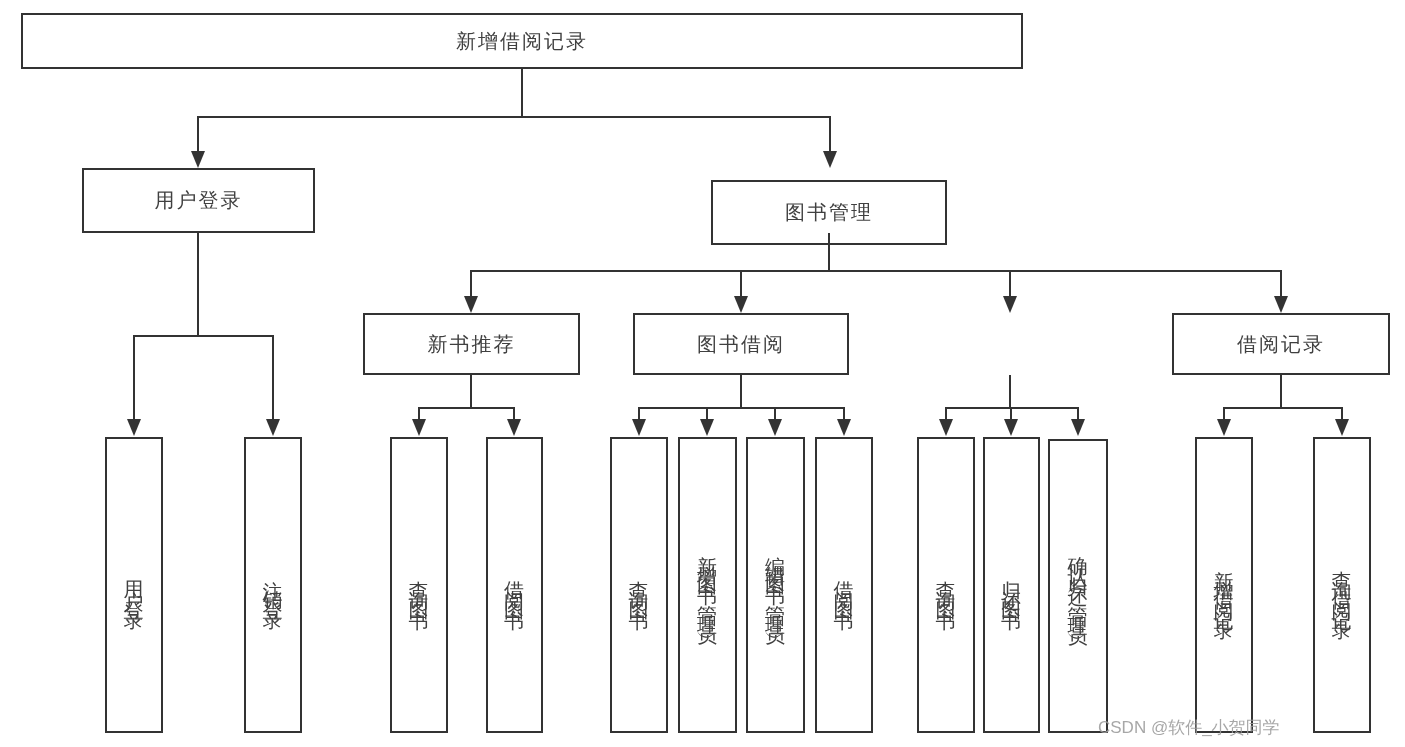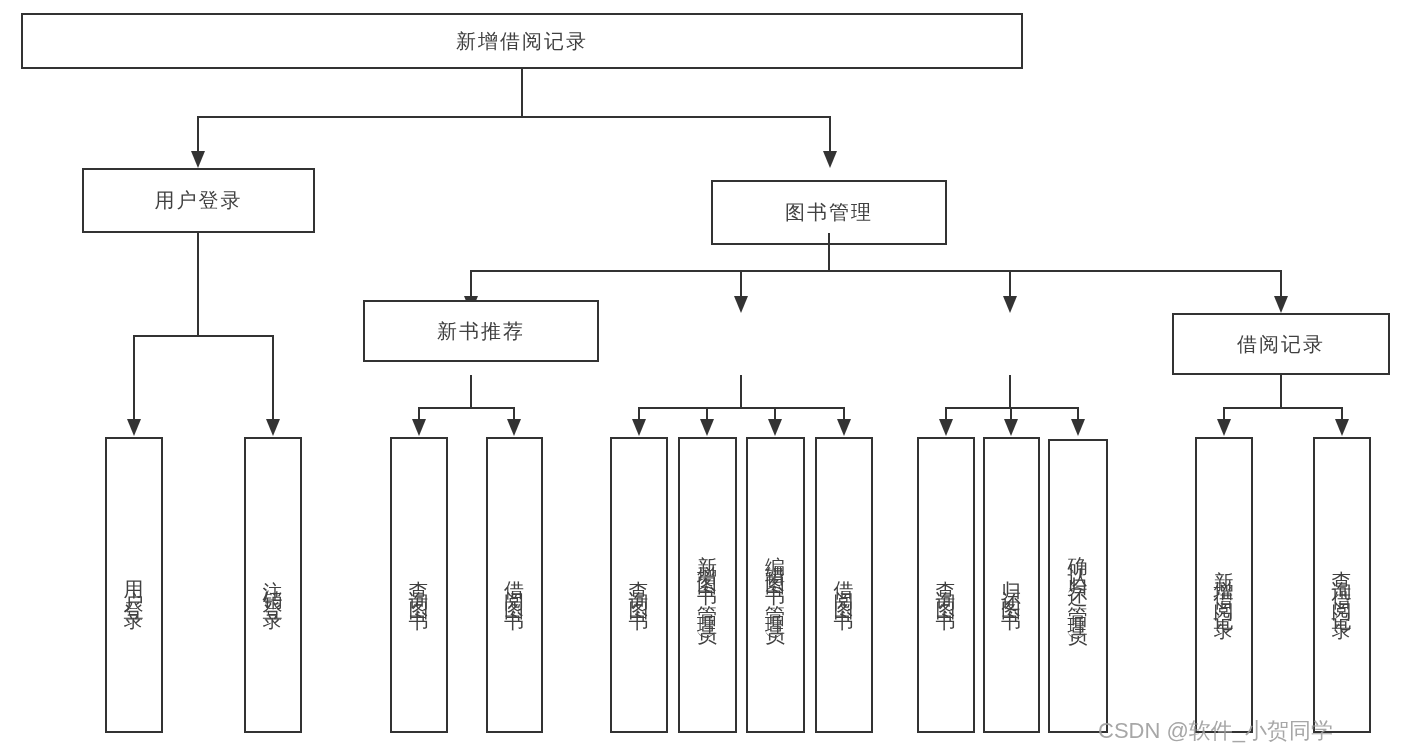--- a/index.html
+++ b/index.html
@@ -42,21 +42,21 @@
   .hl{position:absolute;height:2px;background:var(--line);}
   .arr{
     position:absolute;width:0;height:0;
     border-left:7px solid transparent;
     border-right:7px solid transparent;
     border-top:17px solid var(--line);
   }
   .watermark{
     position:absolute;
     left:1098px;top:716px;
-    font-size:22px;
+    font-size:17px;
     color:var(--wm);
     opacity:.9;
     white-space:nowrap;
     z-index:5;
   }
 </style>
 </head>
 <body>
 
 <div id="canvas">
@@ -90,22 +90,25 @@
   <div class="hl" style="left:470px;top:270px;width:812px"></div>
   <div class="vl" style="left:470px;top:270px;height:28px"></div>
   <div class="arr" style="left:464px;top:296px"></div>
   <div class="vl" style="left:740px;top:270px;height:28px"></div>
   <div class="arr" style="left:734px;top:296px"></div>
   <div class="vl" style="left:1009px;top:270px;height:28px"></div>
   <div class="arr" style="left:1003px;top:296px"></div>
   <div class="vl" style="left:1280px;top:270px;height:28px"></div>
   <div class="arr" style="left:1274px;top:296px"></div>
 
-  <div class="box h" style="left:363px;top:300px;width:236px;height:62px">
+  <div class="box h" style="left:363px;top:313px;width:217px;height:62px">
     <span>新书推荐</span>
+  </div>
+  <div class="box h" style="left:633px;top:313px;width:216px;height:62px">
+    <span>图书借阅</span>
   </div>
   <div class="box h" style="left:1172px;top:313px;width:218px;height:62px">
     <span>借阅记录</span>
   </div>
 
   <div class="vl" style="left:470px;top:375px;height:34px"></div>
   <div class="hl" style="left:418px;top:407px;width:97px"></div>
   <div class="vl" style="left:418px;top:407px;height:14px"></div>
   <div class="arr" style="left:412px;top:419px"></div>
   <div class="vl" style="left:513px;top:407px;height:14px"></div>

